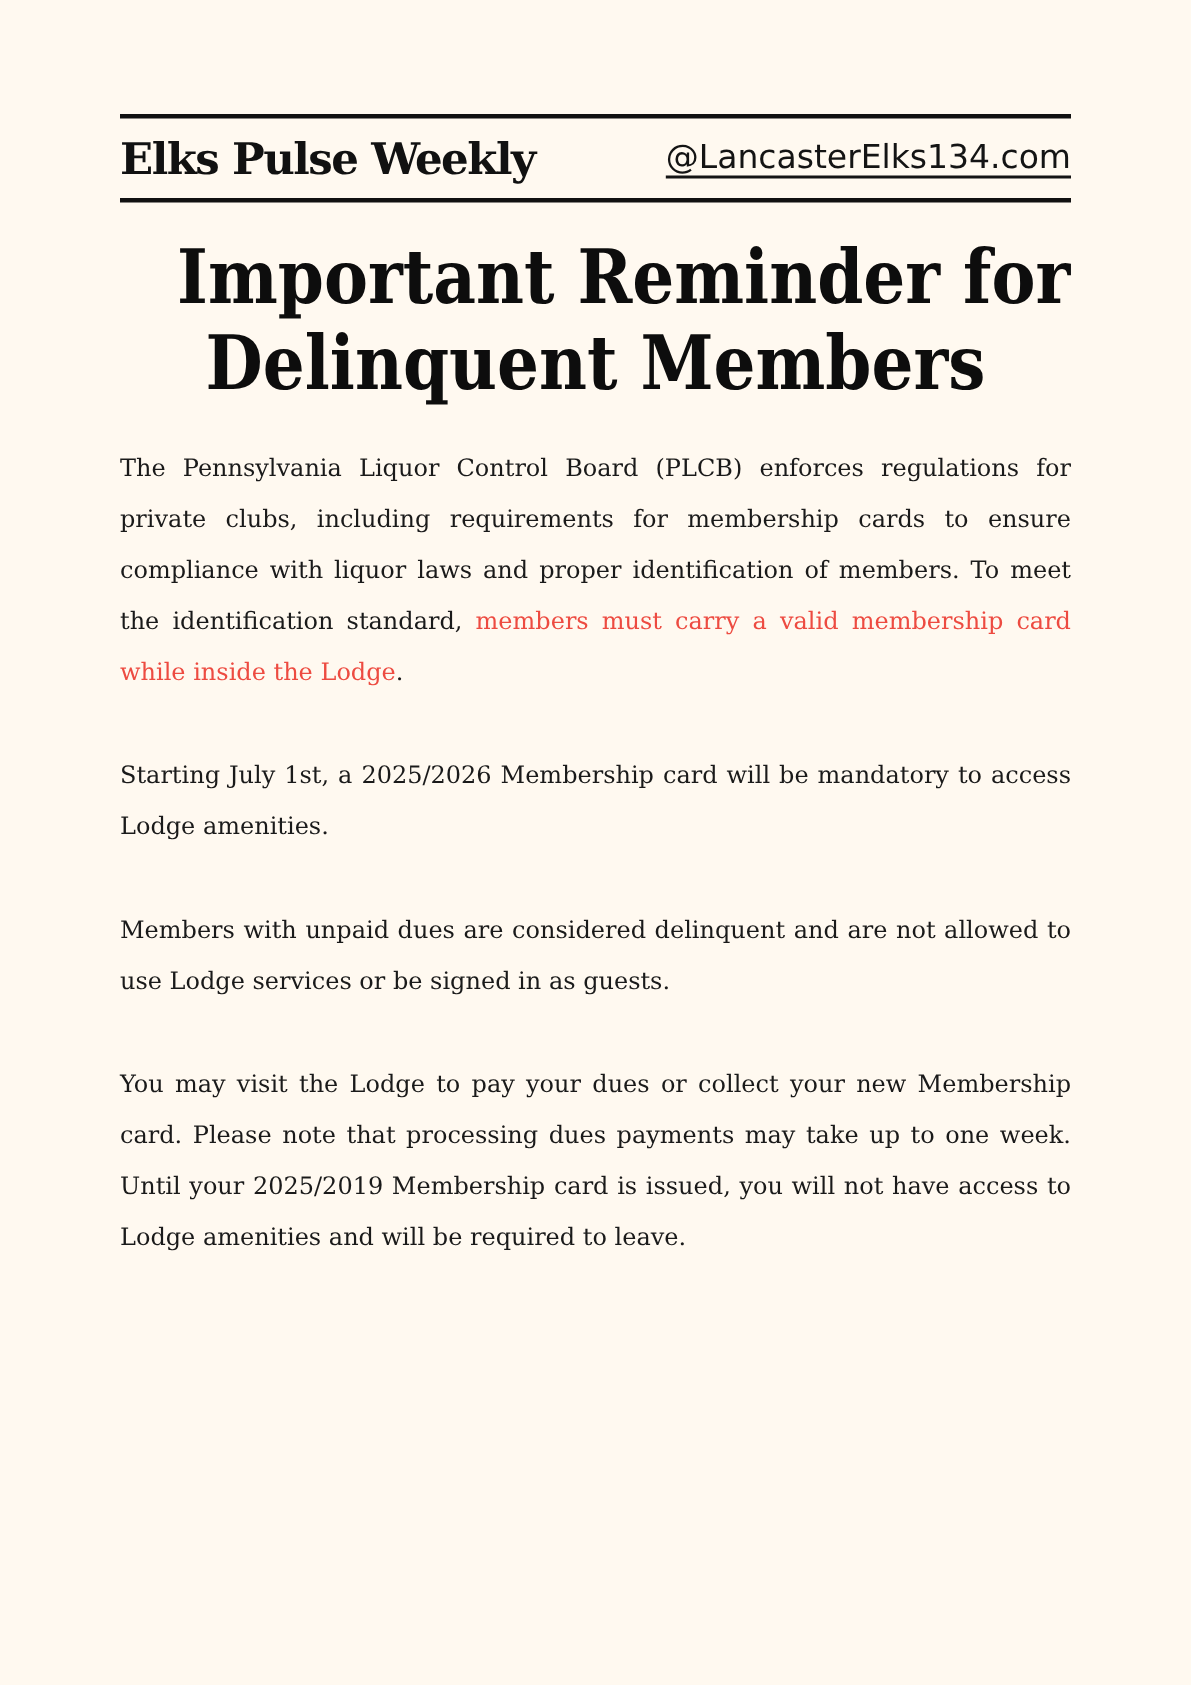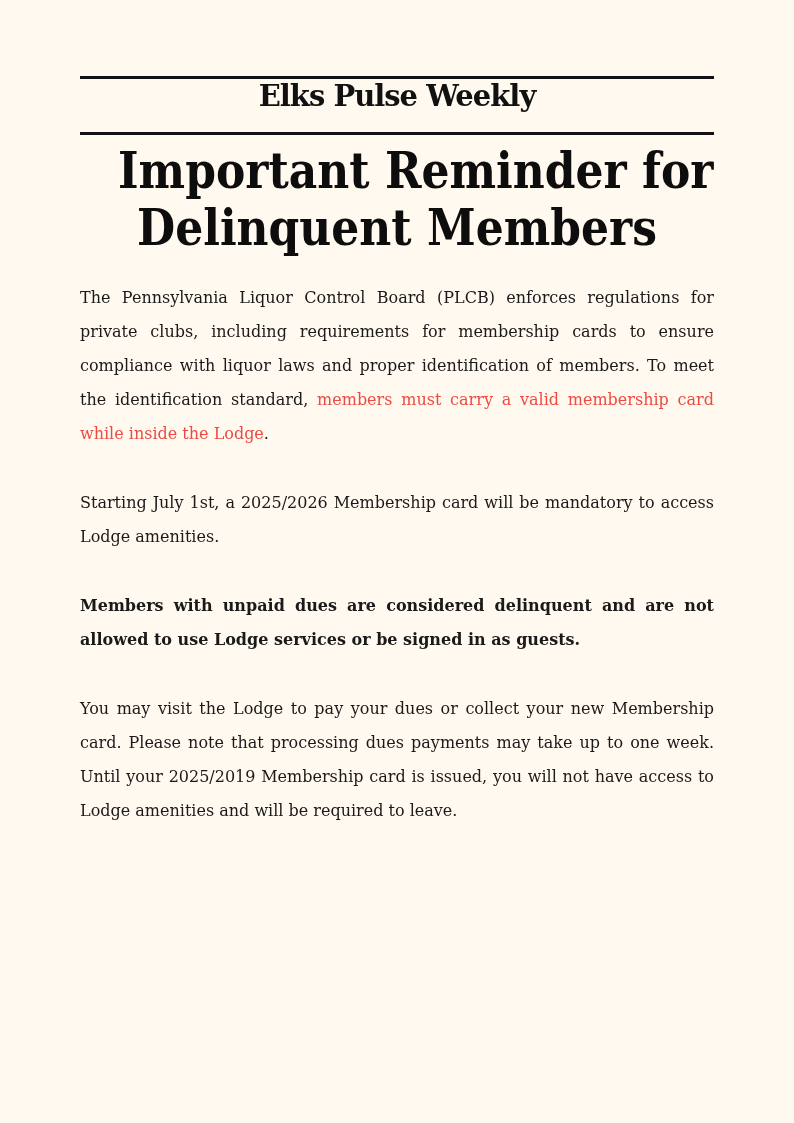--- a/index.html
+++ b/index.html
@@ -21,21 +21,20 @@
   }
   .rule-top {
     margin-top: 76px;
     border-top: 3px solid #111111;
   }
   .masthead {
     display: flex;
     justify-content: space-between;
     align-items: center;
     height: 53px;
-    flex-direction: column;
   }
   .brand {
     font-family: "DejaVu Serif", serif;
     font-weight: 700;
     font-size: 29px;
     letter-spacing: -1px;
     color: #111111;
   }
   .handle {
     font-family: "DejaVu Sans", "Liberation Sans", sans-serif;
@@ -43,21 +42,21 @@
     color: #141414;
     text-decoration: underline;
     text-decoration-thickness: 2px;
     text-underline-offset: 5px;
     cursor: pointer;
   }
   .rule-bottom {
     border-top: 3px solid #111111;
   }
   .headline {
-    margin-top: 7px;
+    margin-top: 21px;
     text-align: center;
     font-weight: 700;
     color: #0D0D0D;
   }
   .headline-line {
     font-size: 50px;
     line-height: 57px;
     white-space: nowrap;
     transform: scaleX(0.88);
     transform-origin: center;
@@ -66,35 +65,35 @@
     margin-top: 25px;
     font-size: 16px;
     line-height: 34px;
     text-align: justify;
     color: #1A1A1A;
   }
   .body-copy p {
     margin-bottom: 35px;
   }
   .body-copy p.gap-large {
-    font-weight: bold;
   }
   .highlight-red {
     color: #ED4B41;
   }
 </style>
 </head>
 <body>
 
 <div class="page">
 
   <div class="rule-top"></div>
 
   <div class="masthead">
     <div class="brand">Elks Pulse Weekly</div>
+    <div class="handle">@LancasterElks134.com</div>
   </div>
 
   <div class="rule-bottom"></div>
 
   <h1 class="headline">
     <div class="headline-line">Important Reminder for</div>
     <div class="headline-line">Delinquent Members</div>
   </h1>
 
   <div class="body-copy">

